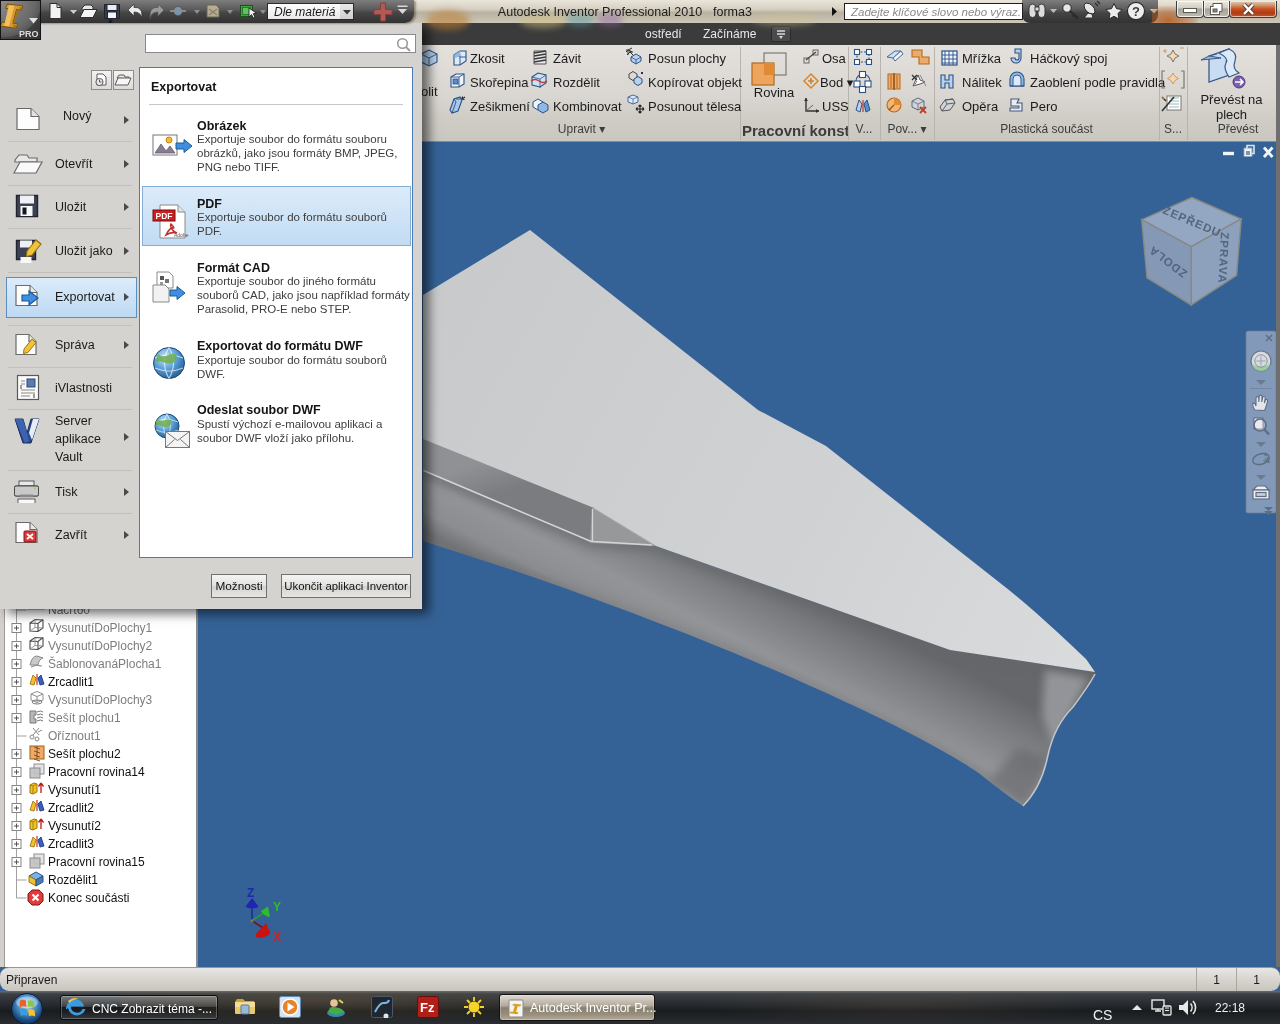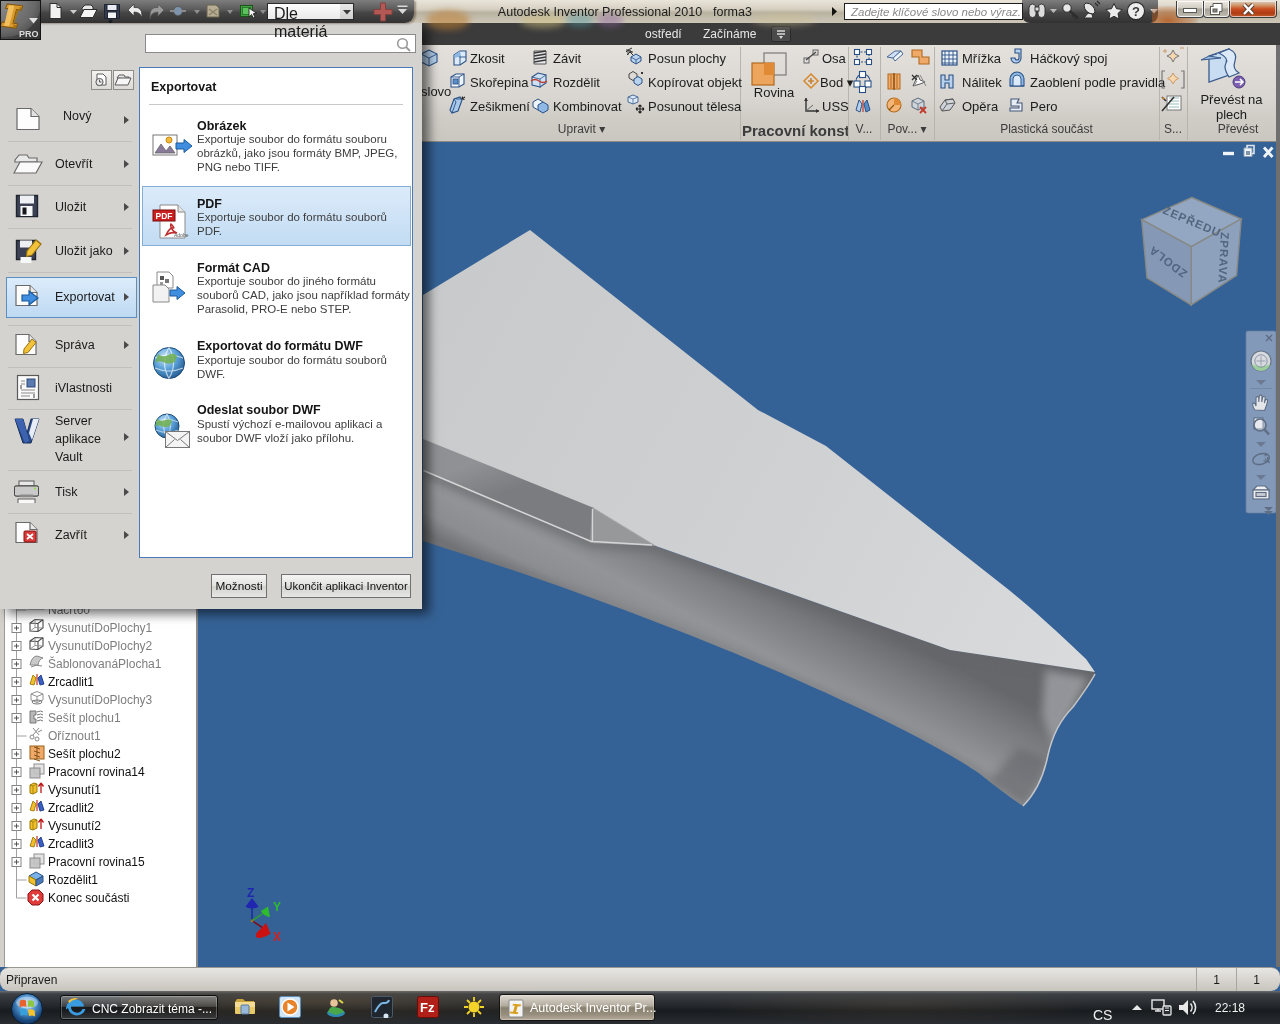--- a/index.html
+++ b/index.html
@@ -62,21 +62,21 @@
 </style>
 </head>
 <body>
 <div id="root">
   <div class="abs" id="ribbon">
 
     <svg class="abs" style="left:419px; top:4px" width="20" height="20">
       <path d="M2,5 l8,-4 8,4 v8 l-8,4 -8,-4 z" fill="#b8d2ee" stroke="#2a5185" stroke-width="1.1"></path>
       <path d="M2,5 l8,4 8,-4 m-8,4 v8" fill="none" stroke="#2a5185" stroke-width="0.9"></path>
     </svg>
-    <div class="abs rlbl" style="left:421px; top:39px;">slovo</div>
+    <div class="abs rlbl" style="left:421px; top:39px;">olit</div>
 
     <div class="abs rsep" style="left:740px"></div>
     <div class="abs rsep" style="left:848px"></div>
     <div class="abs rsep" style="left:880px"></div>
     <div class="abs rsep" style="left:934px"></div>
     <div class="abs rsep" style="left:1159px"></div>
     <div class="abs rsep" style="left:1187px"></div>
 
     <div class="abs rgl" style="left:423px; width:317px;">Upravit ▾</div>
     <div class="abs rgl" style="left:742px; width:106px; font-size:15px;font-weight:bold;">Pracovní konstruk...</div>
@@ -341,21 +341,21 @@
       <path d="M165,5 h9 l3,3 v9 h-12 z" fill="#b7ad94" stroke="#6b6450" stroke-width="1"></path>
       <path d="M167,9 l8,6 m0,-6 l-8,6" stroke="#8d8468" stroke-width="1.5"></path>
       <path d="M185,10 h6 l-3,4 z" fill="#8f8f8f"></path>
 
       <rect x="198.5" y="5.5" width="12" height="11" fill="#3da53d" stroke="#1d4f1d"></rect>
       <rect x="200.5" y="7.5" width="8" height="7" fill="#5cc45c" stroke="#2a6b2a" stroke-width="0.8"></rect>
       <path d="M207,8 l0,9 2.5,-2.5 1.7,3.5 1.8,-0.9 -1.7,-3.4 3.2,-0.5 z" fill="#f4f4f4" stroke="#222" stroke-width="0.9"></path>
       <path d="M218,10 h6 l-3,4 z" fill="#8f8f8f"></path>
     </svg>
 
-    <div class="abs" style="left:267px; top:3px; width:87px; height:17px; background:linear-gradient(#fdfdfd,#e9e9e9); border:1px solid #2a2a2a; font-size:16px; color:#1a1a1a; padding:1px 0 0 6px;">Dle materiá</div>
+    <div class="abs" style="left:267px; top:3px; width:87px; height:17px; background:linear-gradient(#fdfdfd,#e9e9e9); border:1px solid #2a2a2a; font-size:12px; color:#1a1a1a; padding:1px 0 0 6px;font-style:italic;">Dle materiá</div>
     <div class="abs" style="left:340px; top:3px; width:14px; height:17px; background:linear-gradient(#e8e8e8,#cfcfcf); border:1px solid #2a2a2a; border-left:none;"></div>
     <svg class="abs" style="left:340px; top:3px;" width="14" height="17">
         <path d="M3,7 h8 l-4,4.5 z" fill="#3a3a3a"></path>
       </svg>
 
     <svg class="abs" style="left:360px; top:0" width="50" height="23">
       <path d="M14,9.5 h6.5 v-6.5 h5 v6.5 h6.5 v5 h-6.5 v6.5 h-5 v-6.5 h-6.5 z" fill="#b25955" stroke="#84403c" stroke-width="1"></path>
       <path d="M38,9 h9 l-4.5,5 z" fill="#d9d9d9"></path>
       <rect x="37.5" y="5.5" width="10" height="1.5" fill="#d9d9d9"></rect>
     </svg>

